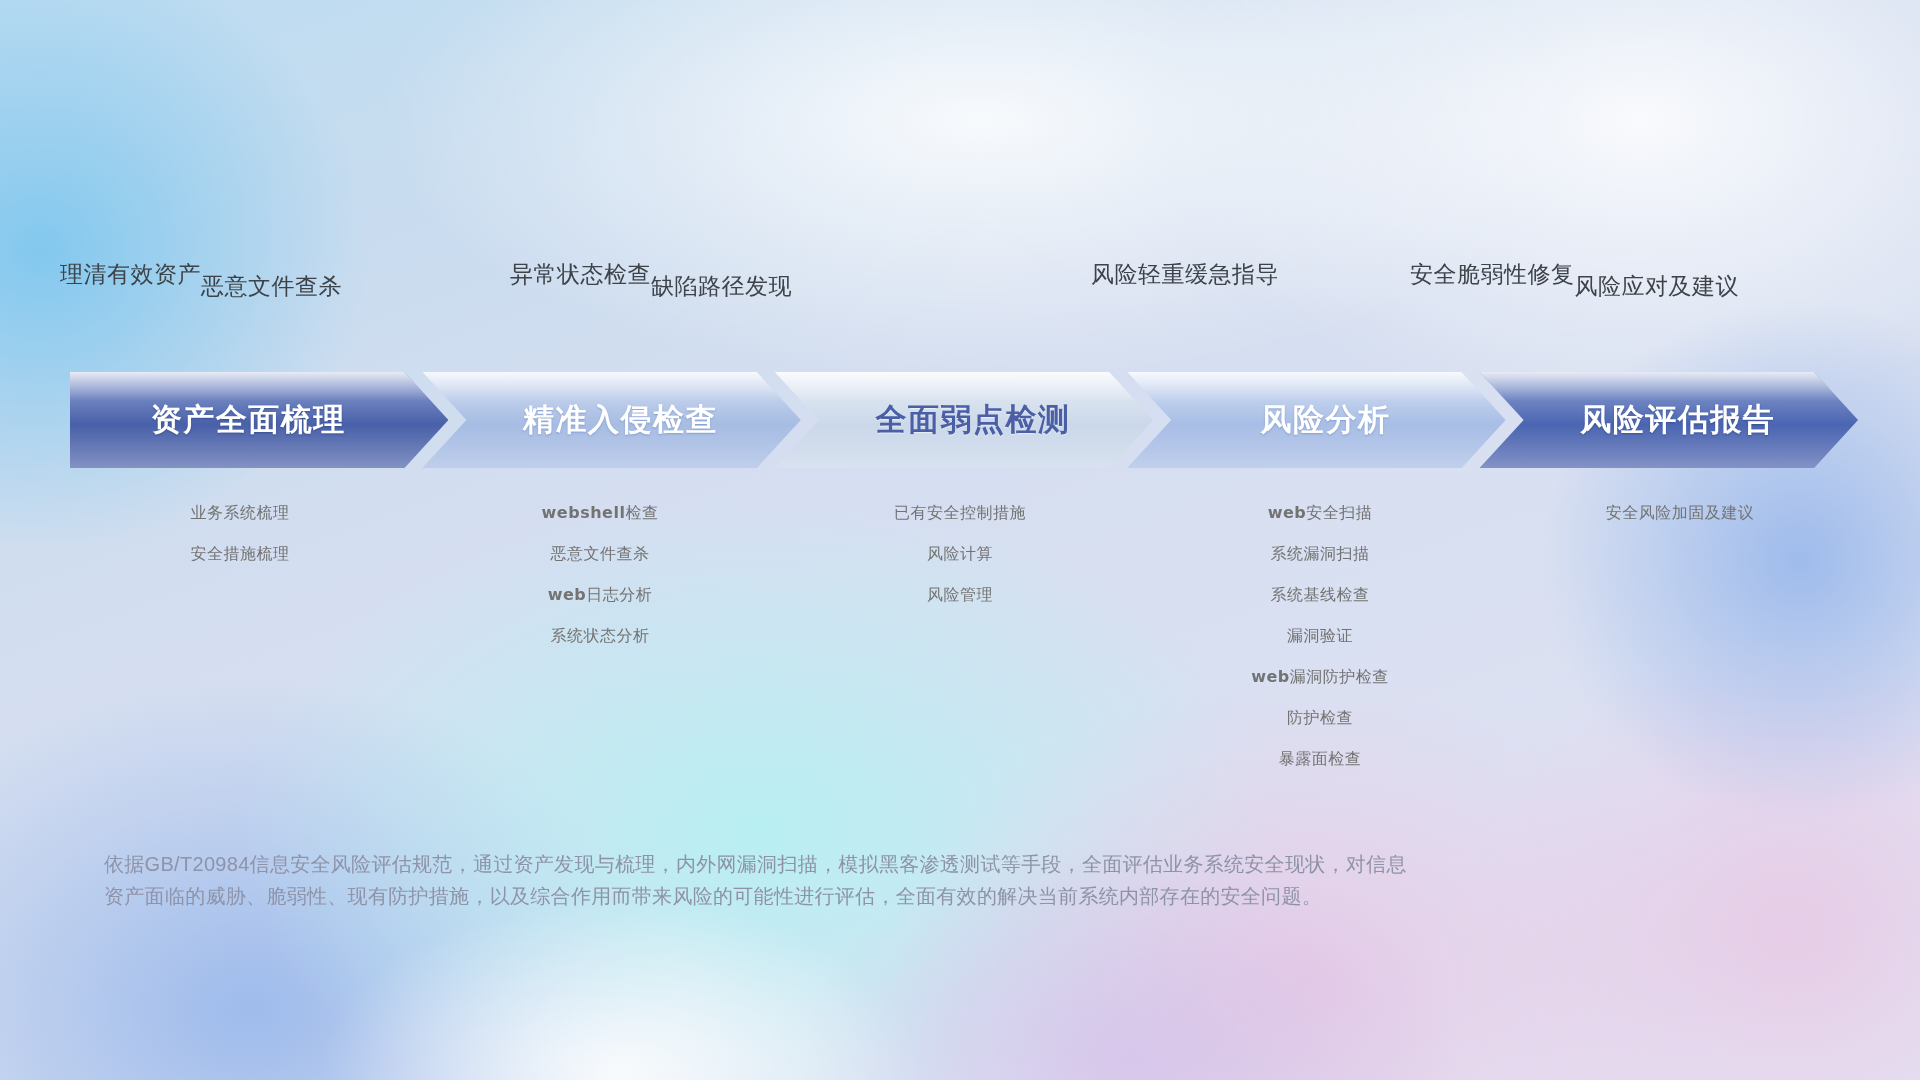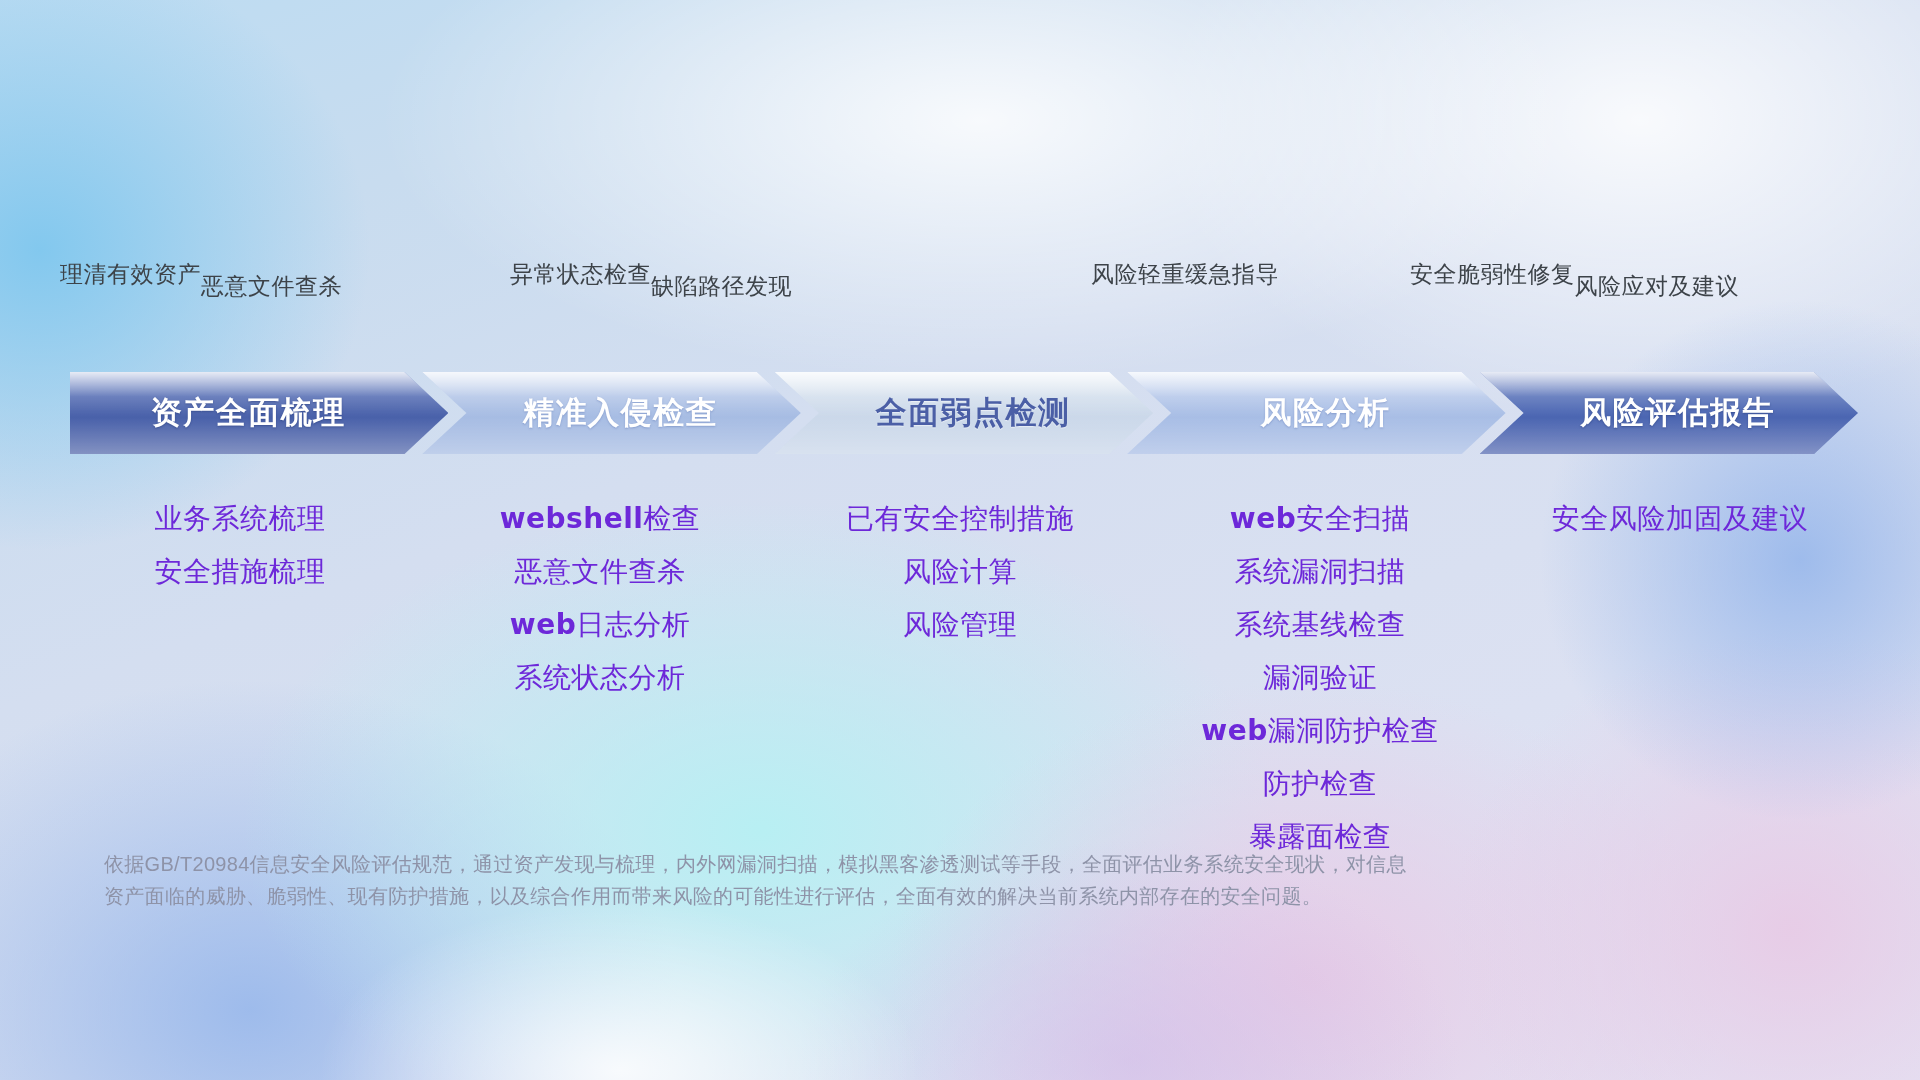--- a/index.html
+++ b/index.html
@@ -33,21 +33,21 @@
     letter-spacing:.5px;white-space:nowrap;
   }
   .toptxt + .toptxt{margin-top:25px;}
 
   
   #arrows{
     position:absolute;left:70px;right:62px;top:372px;height:96px;
     display:flex;
   }
   .arrow{
-    position:relative;flex:1 1 0;height:82px;
+    position:relative;flex:1 1 0;height:96px;
     display:flex;align-items:center;justify-content:center;
     margin-right:-26px;
   }
   .arrow:last-child{margin-right:0;text-align:right;}
   .arrow .shape{
     position:absolute;inset:0;
     clip-path:polygon(0 0, calc(100% - 44px) 0, 100% 50%, calc(100% - 44px) 100%, 0 100%, 44px 50%);
   }
   .arrow.first .shape{
     clip-path:polygon(0 0, calc(100% - 44px) 0, 100% 50%, calc(100% - 44px) 100%, 0 100%);
@@ -76,21 +76,21 @@
   .a3 .lbl{color:#4b5fa6;text-shadow:0 1px 1px rgba(255,255,255,.55);}
   .a4 .shape{background:linear-gradient(180deg,#c3d2ee 0%,#aabfe6 48%,#9fb6e2 100%);}
   .a4 .lbl{color:#ffffff;text-shadow:0 1px 2px rgba(80,105,170,.40);}
   .a5 .shape{background:linear-gradient(180deg,#6079bd 0%,#4c67b3 48%,#4159a8 100%);}
   .a5 .lbl{color:#ffffff;text-shadow:0 1px 2px rgba(30,50,110,.45);}
 
   
   #bottom-row{top:505px;align-items:flex-start;}
   #bottom-row .col{display:flex;flex-direction:column;align-items:center;}
   .btxt{
-    font-size:28px;color:#6d28d9;line-height:1.0;white-space:nowrap;
+    font-size:16px;color:#737373;line-height:1.0;white-space:nowrap;
     letter-spacing:.5px;
   }
   .btxt + .btxt{margin-top:25px;}
   .btxt .lat{font-weight:bold;font-family:"DejaVu Sans","Liberation Sans",sans-serif;}
 
   
   #footer{
     position:absolute;left:104px;top:848px;width:1500px;
     font-size:20px;line-height:1.62;color:#8e93a8;letter-spacing:.3px;
   }

